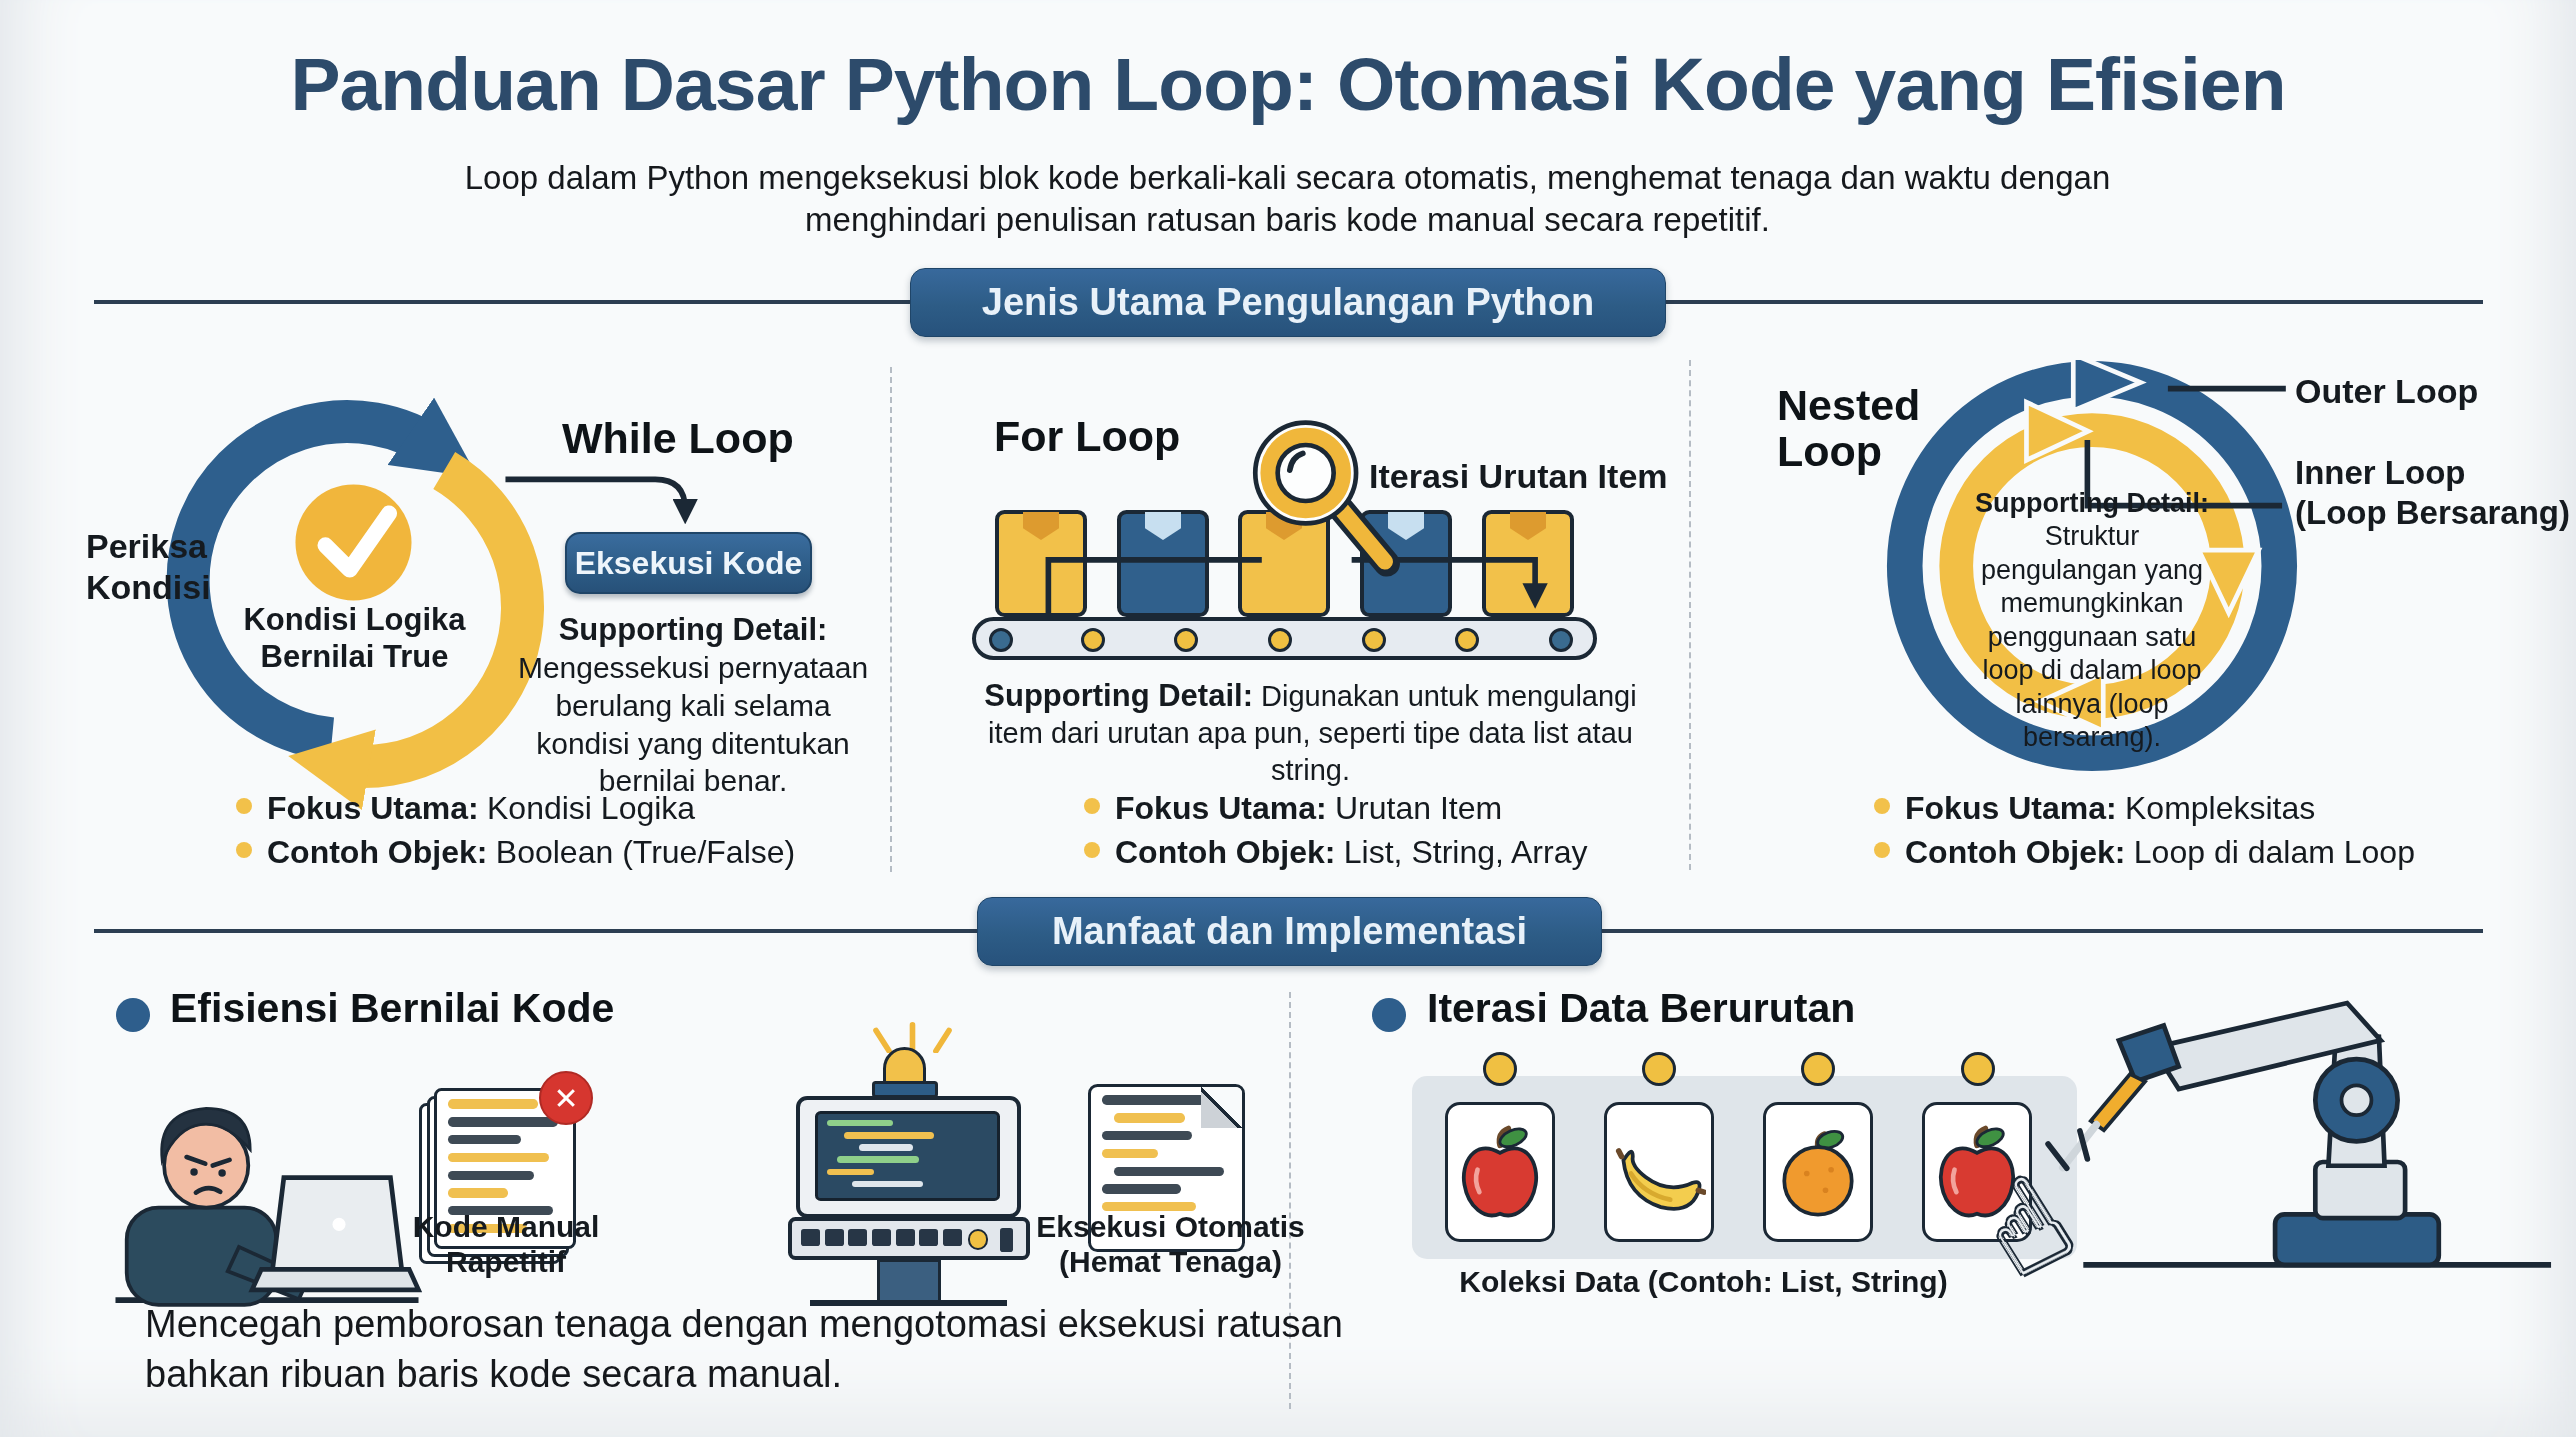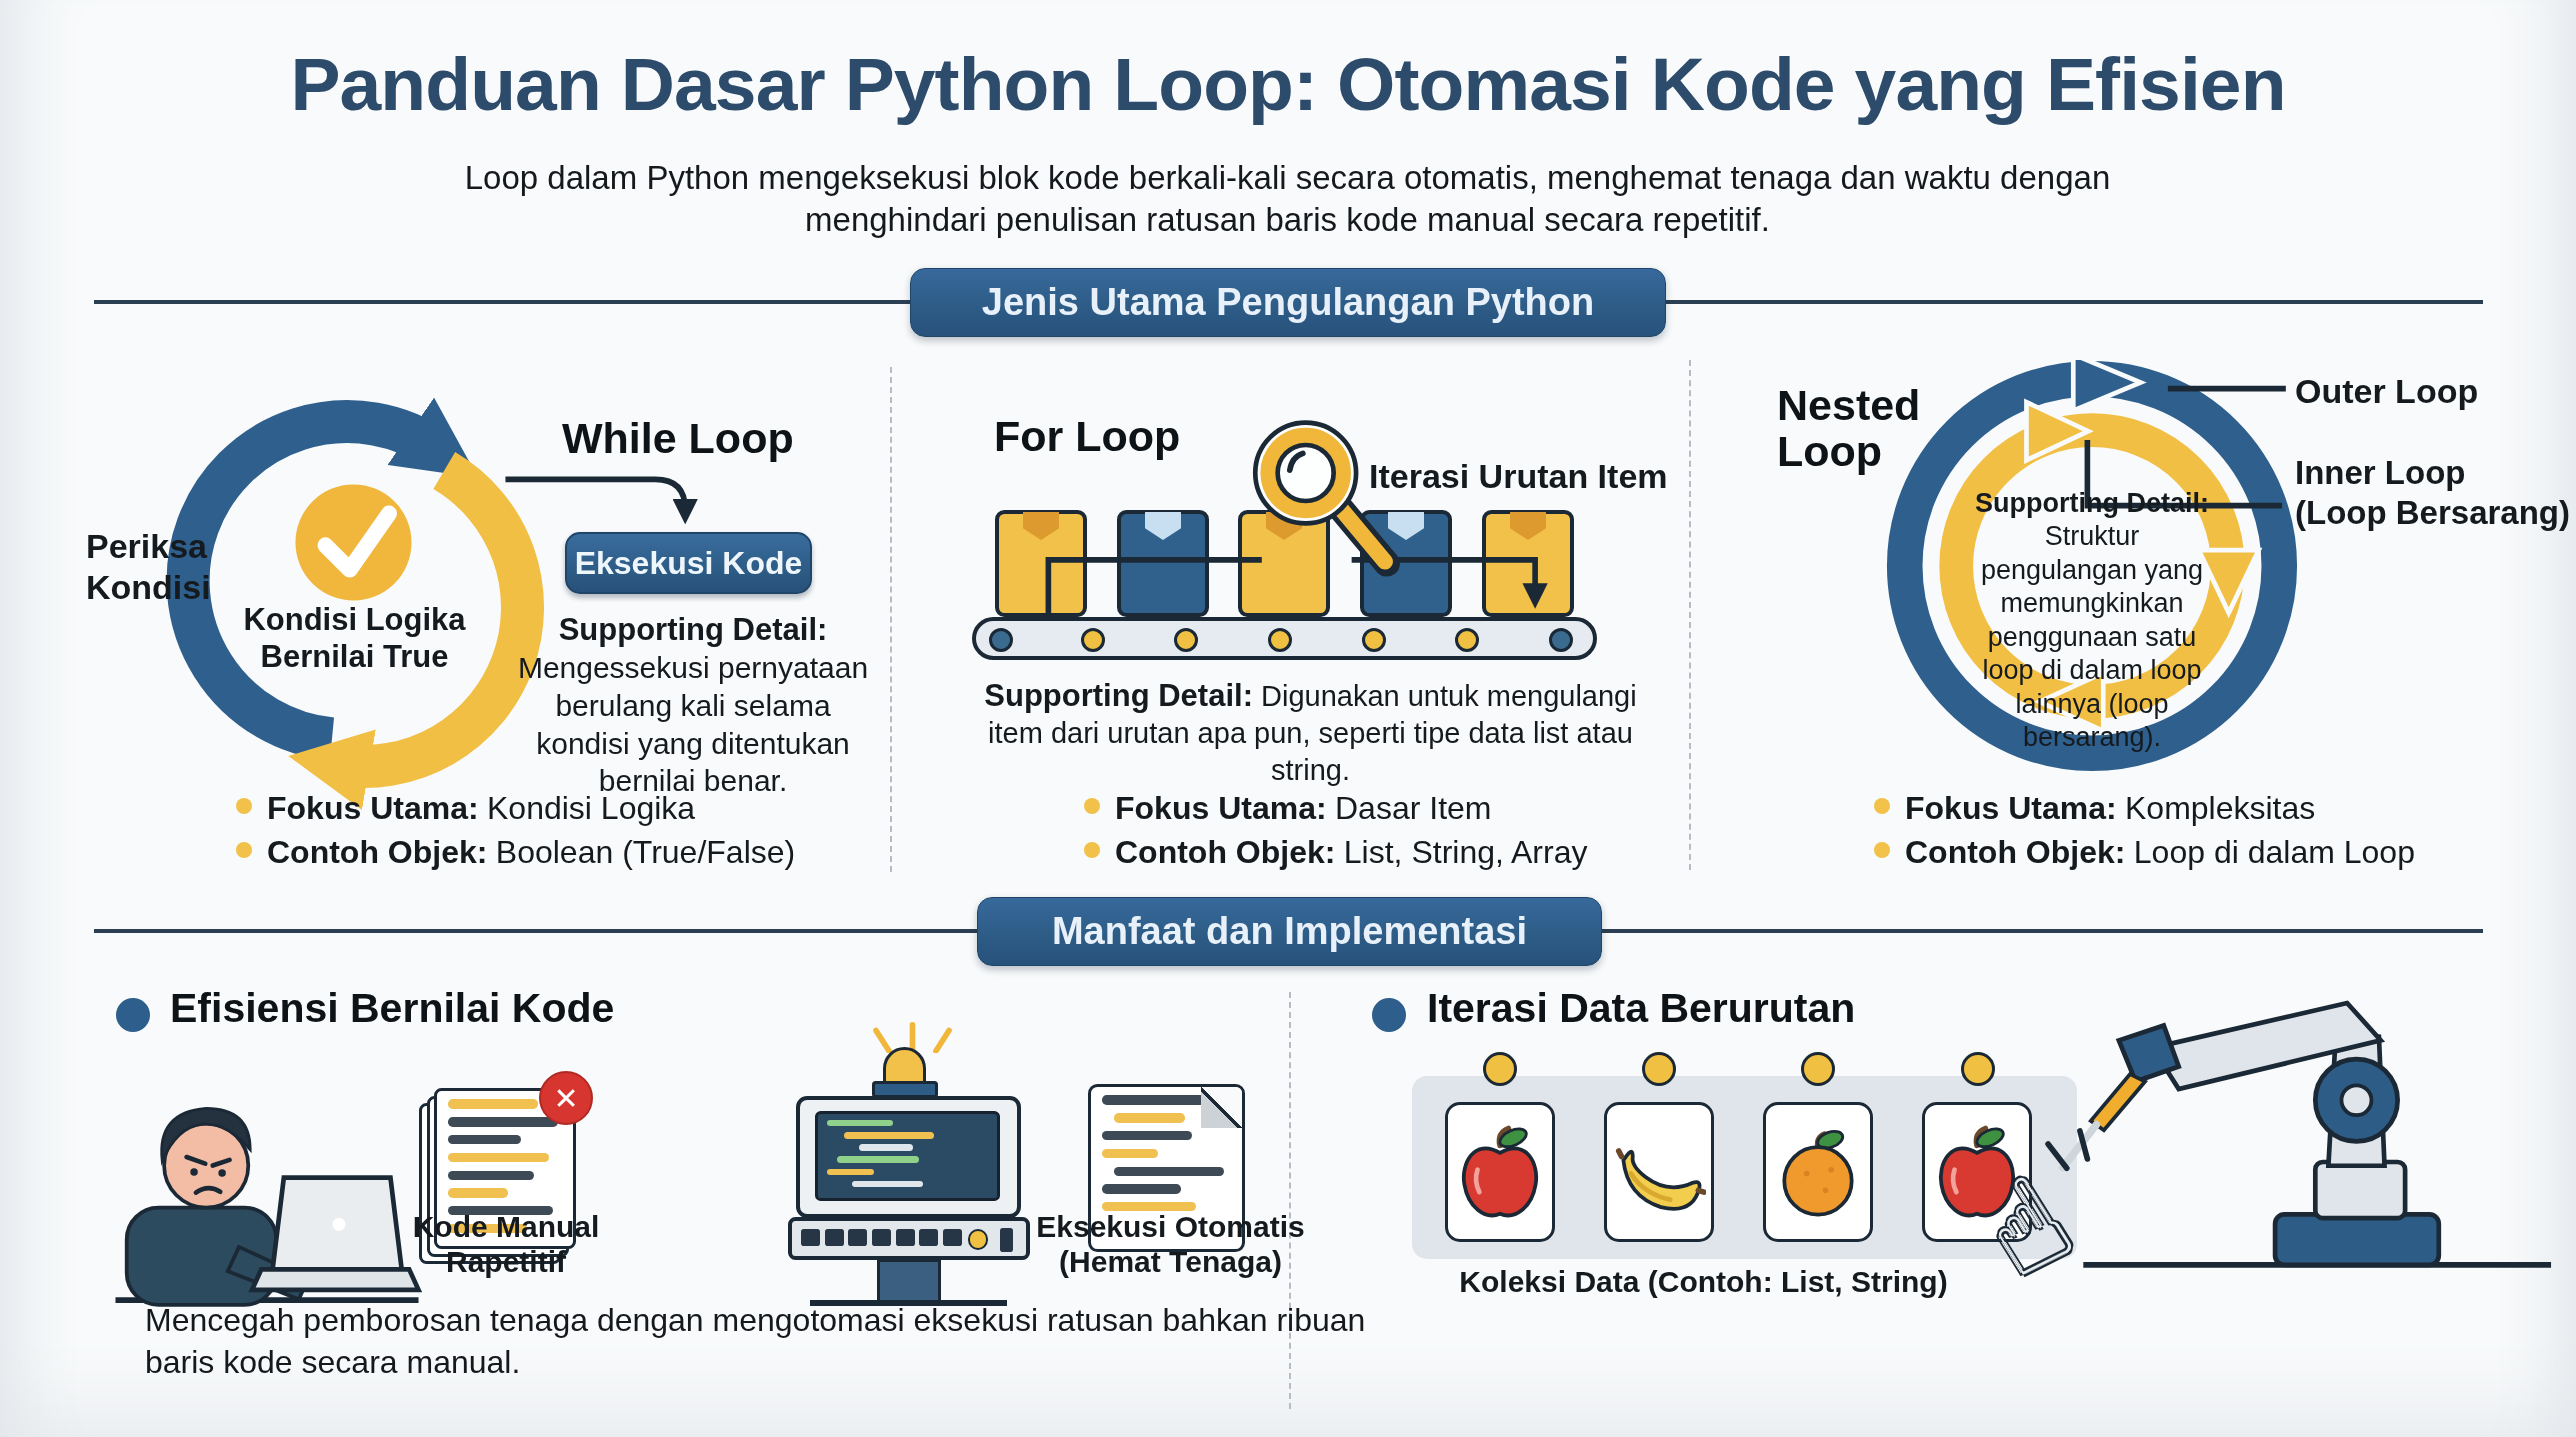--- a/index.html
+++ b/index.html
@@ -26,21 +26,21 @@
     font-size:32px;font-weight:bold;display:flex;align-items:center;justify-content:center;box-shadow:0 3.7px 5.6px rgba(20,40,60,.3);}
   .detail{font-size:30px;line-height:1.26;text-align:center;}
   .detail b{display:block;font-size:31px;}
   .detail.inline b{display:inline;}
   .bullet{display:flex;align-items:flex-start;font-size:32px;line-height:1.2;white-space:nowrap;}
   .bullet .dot{width:16px;height:16px;border-radius:50%;background:var(--accent_yellow,#f2c14a);margin:9.4px 15px 0 0;flex:none;}
   .bullet .bl{font-weight:bold;margin-right:8.4px;}
   .blue-dot{width:34px;height:34px;border-radius:50%;background:var(--accent_blue,#2e5e8c);}
   .benefit-title{font-size:41px;font-weight:bold;color:#0e1317;}
   .caption{font-size:30px;font-weight:bold;text-align:center;line-height:1.18;}
-  .para{font-size:32px;line-height:1.32;color:#15181c;}
+  .para{font-size:38px;line-height:1.32;color:#15181c;}
   
   .pkg{border:4.7px solid #1b2835;border-radius:9.4px;width:92px;height:107px;}
   .pkg.y{background:#f2c14a;} .pkg.b{background:#30608c;}
   .pkg .tape{position:absolute;left:50%;transform:translateX(-50%);top:-1.9px;width:36px;height:28px;
     clip-path:polygon(0 0,100% 0,100% 58%,50% 100%,0 58%);}
   .pkg.y .tape{background:#dd9b2f;} .pkg.b .tape{background:#c7dff0;}
   .belt{left:972px;top:617px;width:625px;height:43px;background:#e6ebf1;border:4.7px solid #1b2835;border-radius:24px;}
   .roller{position:absolute;top:6.6px;width:24px;height:24px;border-radius:50%;border:3.7px solid #1b2835;}
   .roller.y{background:#f0c042;} .roller.b{background:#3a6b8f;}
   
@@ -179,21 +179,21 @@
   </div>
 
   <p class="abs detail inline" style="left:955px;top:676px;width:711px;margin:0;font-size:29px;">
     <b>Supporting Detail:</b>
     <span>Digunakan untuk mengulangi item dari urutan apa pun, seperti tipe data list atau string.</span>
   </p>
 
   <div class="abs bullet" style="left:1084px;top:789px;">
     <span class="dot"></span>
     <span class="bl">Fokus Utama:</span>
-    <span>Dasar Item</span>
+    <span>Urutan Item</span>
   </div>
   <div class="abs bullet" style="left:1084px;top:833px;">
     <span class="dot"></span>
     <span class="bl">Contoh Objek:</span>
     <span>List, String, Array</span>
   </div>
 
   <div class="abs col-title" style="left:1777px;top:382px;width:225px;line-height:1.08;">Nested Loop</div>
 
   <svg class="abs" style="left:1886px;top:360px;" width="412" height="412" viewBox="0 0 440 440">

